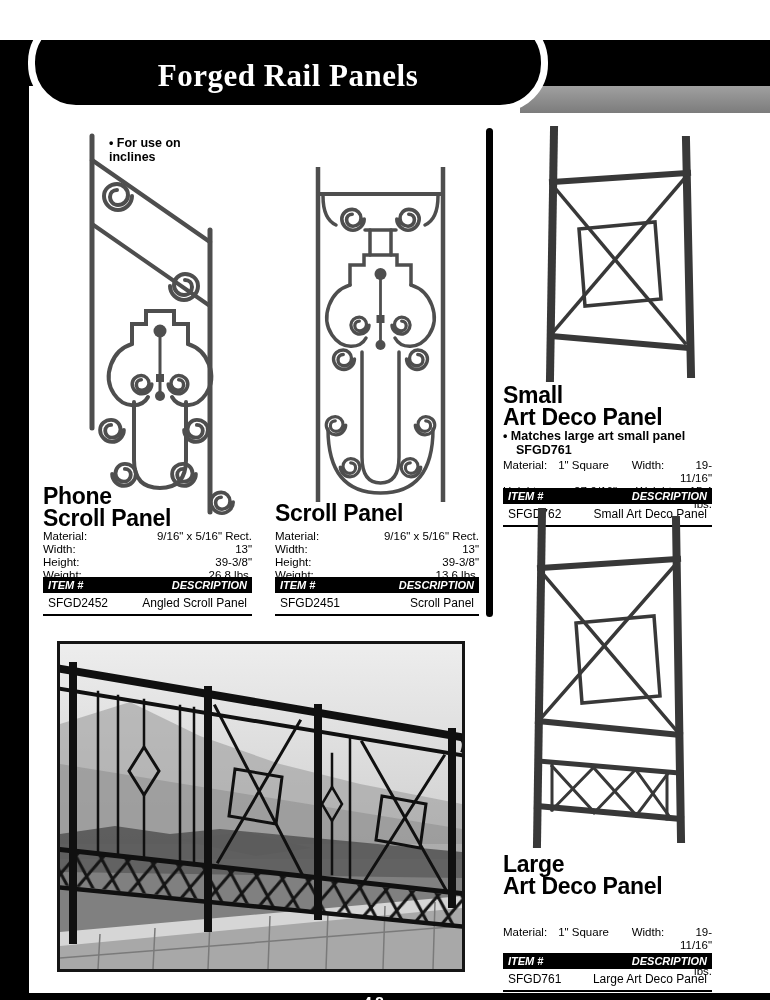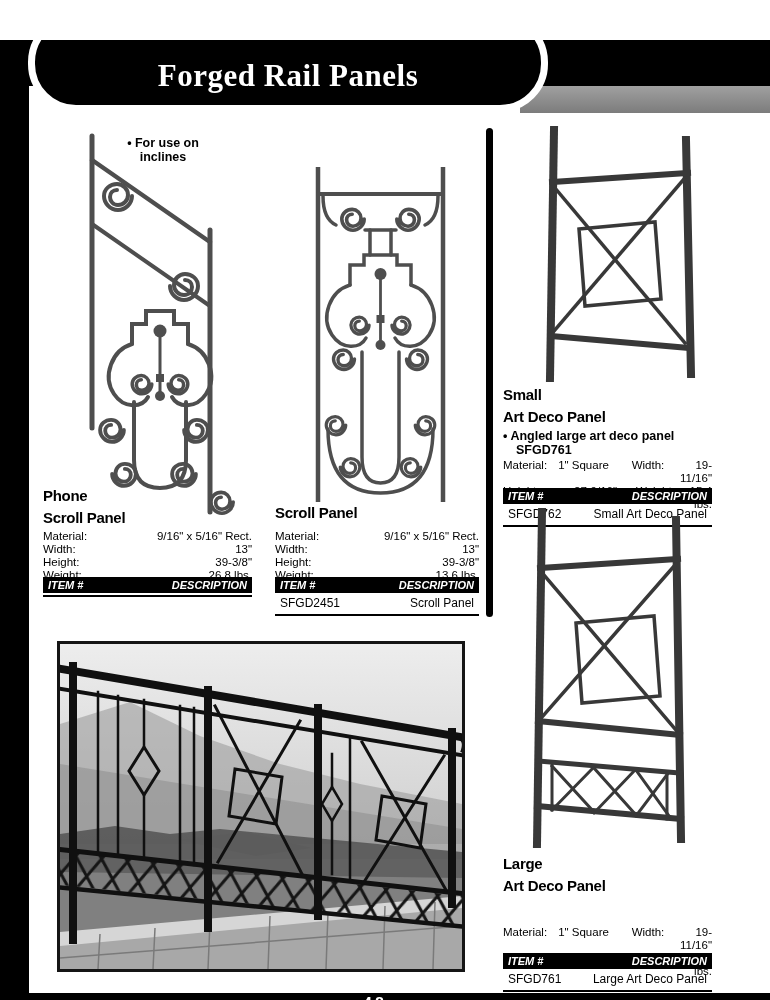--- a/index.html
+++ b/index.html
@@ -9,21 +9,21 @@
   .left-bar{position:absolute;left:0;top:0;width:29px;height:1000px;background:#000;}
   .top-band{position:absolute;left:0;top:0;width:770px;height:46px;background:#000;}
   .gray-strip{position:absolute;left:520px;top:46px;width:250px;height:27px;
               background:linear-gradient(to bottom,#a0a0a0,#7c7c7c);}
   .banner{position:absolute;left:28px;top:-26px;width:520px;height:98px;background:#000;
           border:7px solid #fff;border-radius:48px;box-sizing:border-box;z-index:3;
           display:flex;align-items:center;justify-content:center;}
   .banner-title{font-family:"Liberation Serif",serif;font-weight:bold;font-size:31px;
                 color:#fff;margin-top:26px;letter-spacing:.5px;}
   
-  .prod-title{position:absolute;font-weight:bold;font-size:15px;line-height:22px;letter-spacing:-.3px;z-index:2;}
+  .prod-title{position:absolute;font-weight:bold;font-size:23px;line-height:22px;letter-spacing:-.3px;z-index:2;}
   .note{position:absolute;font-weight:bold;font-size:12.5px;line-height:14px;z-index:2;}
   .note .ind{padding-left:13px;}
   .specs{position:absolute;font-size:11.5px;line-height:13px;}
   .spec-row{display:flex;justify-content:space-between;}
   .spec-grid{display:flex;}
   .sg-l1{width:57px;}.sg-v1{width:76px;}.sg-l2{width:50px;}.sg-v2{flex:1;text-align:right;}
   .tbl{position:absolute;}
   .tbl-head{background:#000;color:#fff;display:flex;justify-content:space-between;
             font-size:11px;font-weight:bold;font-style:italic;padding:2px 5px;height:12px;}
   .tbl-row{display:flex;justify-content:space-between;font-size:12px;padding:3px 5px 2px 5px;}
@@ -75,21 +75,21 @@
       <circle cx="92" cy="266" r="5" fill="#4e4e4e" stroke="none"></circle>
       <path d="M66,272 V330 Q66,358 92,358 Q118,358 118,330 V272" stroke-width="4"></path>
       <use href="#spiral" transform="translate(44,300) scale(0.85)" stroke-width="4.5"></use>
       <use href="#spiral" transform="translate(56,344) scale(-0.85,0.85)" stroke-width="4.5"></use>
       <use href="#spiral" transform="translate(128,300) scale(-0.85,0.85)" stroke-width="4.5"></use>
       <use href="#spiral" transform="translate(116,344) scale(0.85)" stroke-width="4.5"></use>
       <use href="#spiral" transform="translate(154,372) scale(0.8)" stroke-width="4.5"></use>
     </g>
   </svg>
 
-  <div class="note" style="left:120px;top:96px;width:86px;text-align:center">
+  <div class="note" style="left:109px;top:96px;width:86px;text-align:left">
     <div>• For use on</div>
     <div>inclines</div>
   </div>
 
   <div class="prod-title" style="left:43px;top:445px">
     <div>Phone</div>
     <div>Scroll Panel</div>
   </div>
 
   <div class="specs" style="left:43px;top:490px;width:209px">
@@ -108,20 +108,24 @@
     <div class="spec-row">
         <span>Weight:</span>
         <span>26.8 lbs.</span>
       </div>
   </div>
 
   <div class="tbl" style="left:43px;top:537px;width:209px">
     <div class="tbl-head">
       <span>ITEM #</span>
       <span>DESCRIPTION</span>
+    </div>
+    <div class="tbl-row">
+      <span>SFGD2452</span>
+      <span>Angled Scroll Panel</span>
     </div>
     <div class="tbl-rule"></div>
   </div>
 
   <svg class="art" style="left:298px;top:127px" width="165" height="335" viewBox="0 0 165 335">
     <g stroke="#4e4e4e" fill="none" stroke-linecap="round">
       <path d="M20,0 V335" stroke-width="4.5"></path>
       <path d="M145,0 V335" stroke-width="4.5"></path>
       <path d="M20,27 H145" stroke-width="4"></path>
       <path d="M25,29 Q25,52 38,58" stroke-width="3.5"></path>
@@ -198,21 +202,21 @@
       <polygon points="55,103 131,96 137,173 61,180" stroke-width="3.5"></polygon>
     </g>
   </svg>
 
   <div class="prod-title" style="left:503px;top:344px">
     <div>Small</div>
     <div>Art Deco Panel</div>
   </div>
 
   <div class="note" style="left:503px;top:389px">
-    <div>• Angled large art deco panel</div>
+    <div>• Matches large art small panel</div>
     <div class="ind">SFGD761</div>
   </div>
 
   <div class="specs" style="left:503px;top:419px;width:209px">
     <div class="spec-grid">
       <span class="sg-l1">Material:</span>
       <span class="sg-v1">1" Square</span>
       <span class="sg-l2">Width:</span>
       <span class="sg-v2">19-11/16"</span>
     </div>

